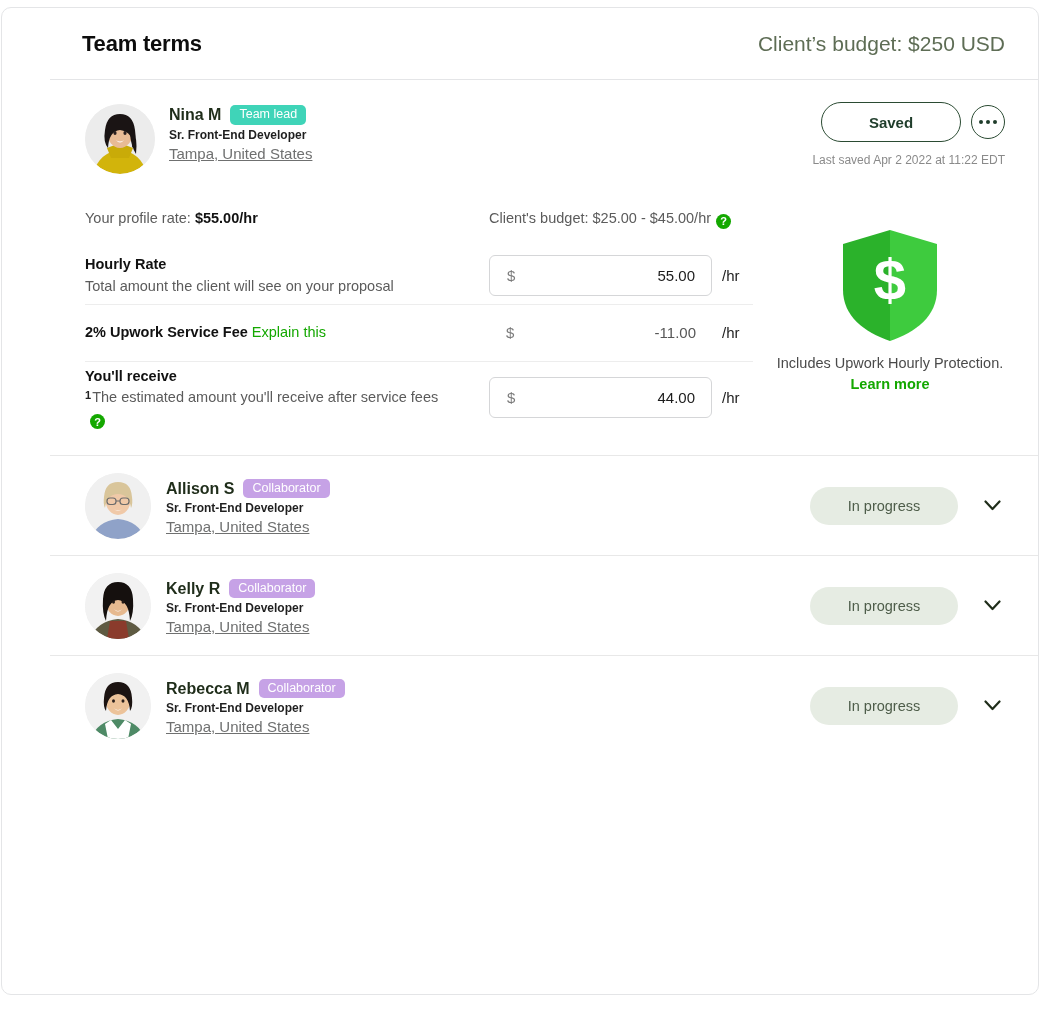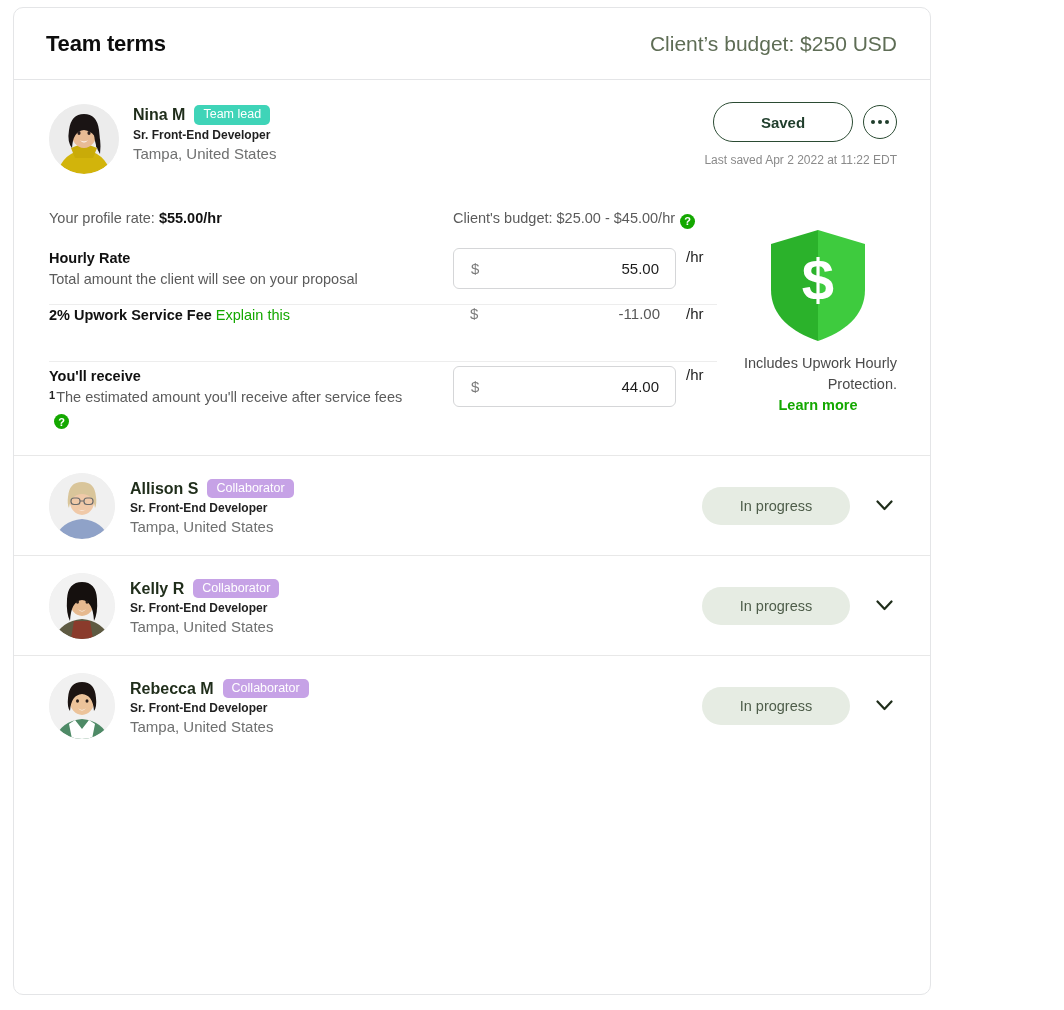--- a/index.html
+++ b/index.html
@@ -4,26 +4,27 @@
 <style>
   * { box-sizing: border-box; margin: 0; padding: 0; }
   html, body {
     width: 1064px; height: 1010px;
     background: #ffffff;
     font-family: "Liberation Sans", sans-serif;
     -webkit-font-smoothing: antialiased;
   }
   .card {
     position: absolute;
-    left: 13px; top: 7px;
-    width: 918px; height: 988px;
+    left: 1px; top: 7px;
+    width: 1038px; height: 988px;
     background: #fff;
     border: 1px solid #e4e5e7;
     border-radius: 10px;
     overflow: hidden;
+    padding-left: 48px;
   }
   
   .card-header {
     height: 72px;
     border-bottom: 1px solid #e4e5e7;
     display: flex;
     align-items: center;
     justify-content: space-between;
     padding: 0 33px 0 32px;
   }
@@ -49,21 +50,21 @@
     font-size: 12.5px;
     color: #ffffff;
     border-radius: 5px;
     padding: 3px 9px 4px;
     line-height: 1;
     white-space: nowrap;
   }
   .badge.lead { background: #3fd4b8; }
   .badge.collab { background: #c6a2e6; }
   .person-role { font-size: 12px; font-weight: 700; color: #1f1f1f; margin-bottom: 3px; }
-  .person-loc { font-size: 15px; color: #6f7070; }
+  .person-loc { font-size: 15px; color: #6f7070; text-decoration: underline; }
 
   .lead-actions {
     position: absolute;
     right: 33px; top: 22px;
     text-align: right;
   }
   .action-row { display: flex; align-items: center; justify-content: flex-end; gap: 10px; }
   .btn-saved {
     width: 140px; height: 40px;
     border: 1.5px solid #2b4b33;
@@ -94,21 +95,21 @@
   .rate-subline .left { width: 404px; }
   .rate-subline b { color: #111; font-weight: 700; }
   .helpicon {
     display: inline-flex; align-items: center; justify-content: center;
     width: 15px; height: 15px; border-radius: 50%;
     background: #14a800; color: #fff;
     font-size: 11px; font-weight: 700;
     vertical-align: -2px; margin-left: 5px;
     cursor: pointer;
   }
-  .rate-row { display: flex; align-items: flex-start; min-height: 56px; }
+  .rate-row { display: flex; align-items: center; min-height: 56px; }
   .rate-row .rlabel { width: 404px; flex: 0 0 auto; padding-right: 10px; }
   .rlabel .t1 { font-size: 14.5px; font-weight: 700; color: #111; line-height: 1.45; }
   .rlabel .t2 { font-size: 14.5px; color: #5b5b5b; line-height: 1.45; }
   .sup1 { font-size: 11px; font-weight: 700; color: #222; vertical-align: 3px; margin-right: 1px; }
   .money-box {
     width: 223px; height: 41px;
     border: 1px solid #d5d6d8; border-radius: 6px;
     display: flex; align-items: center;
     padding: 0 16px 0 17px;
     background: #fff;

